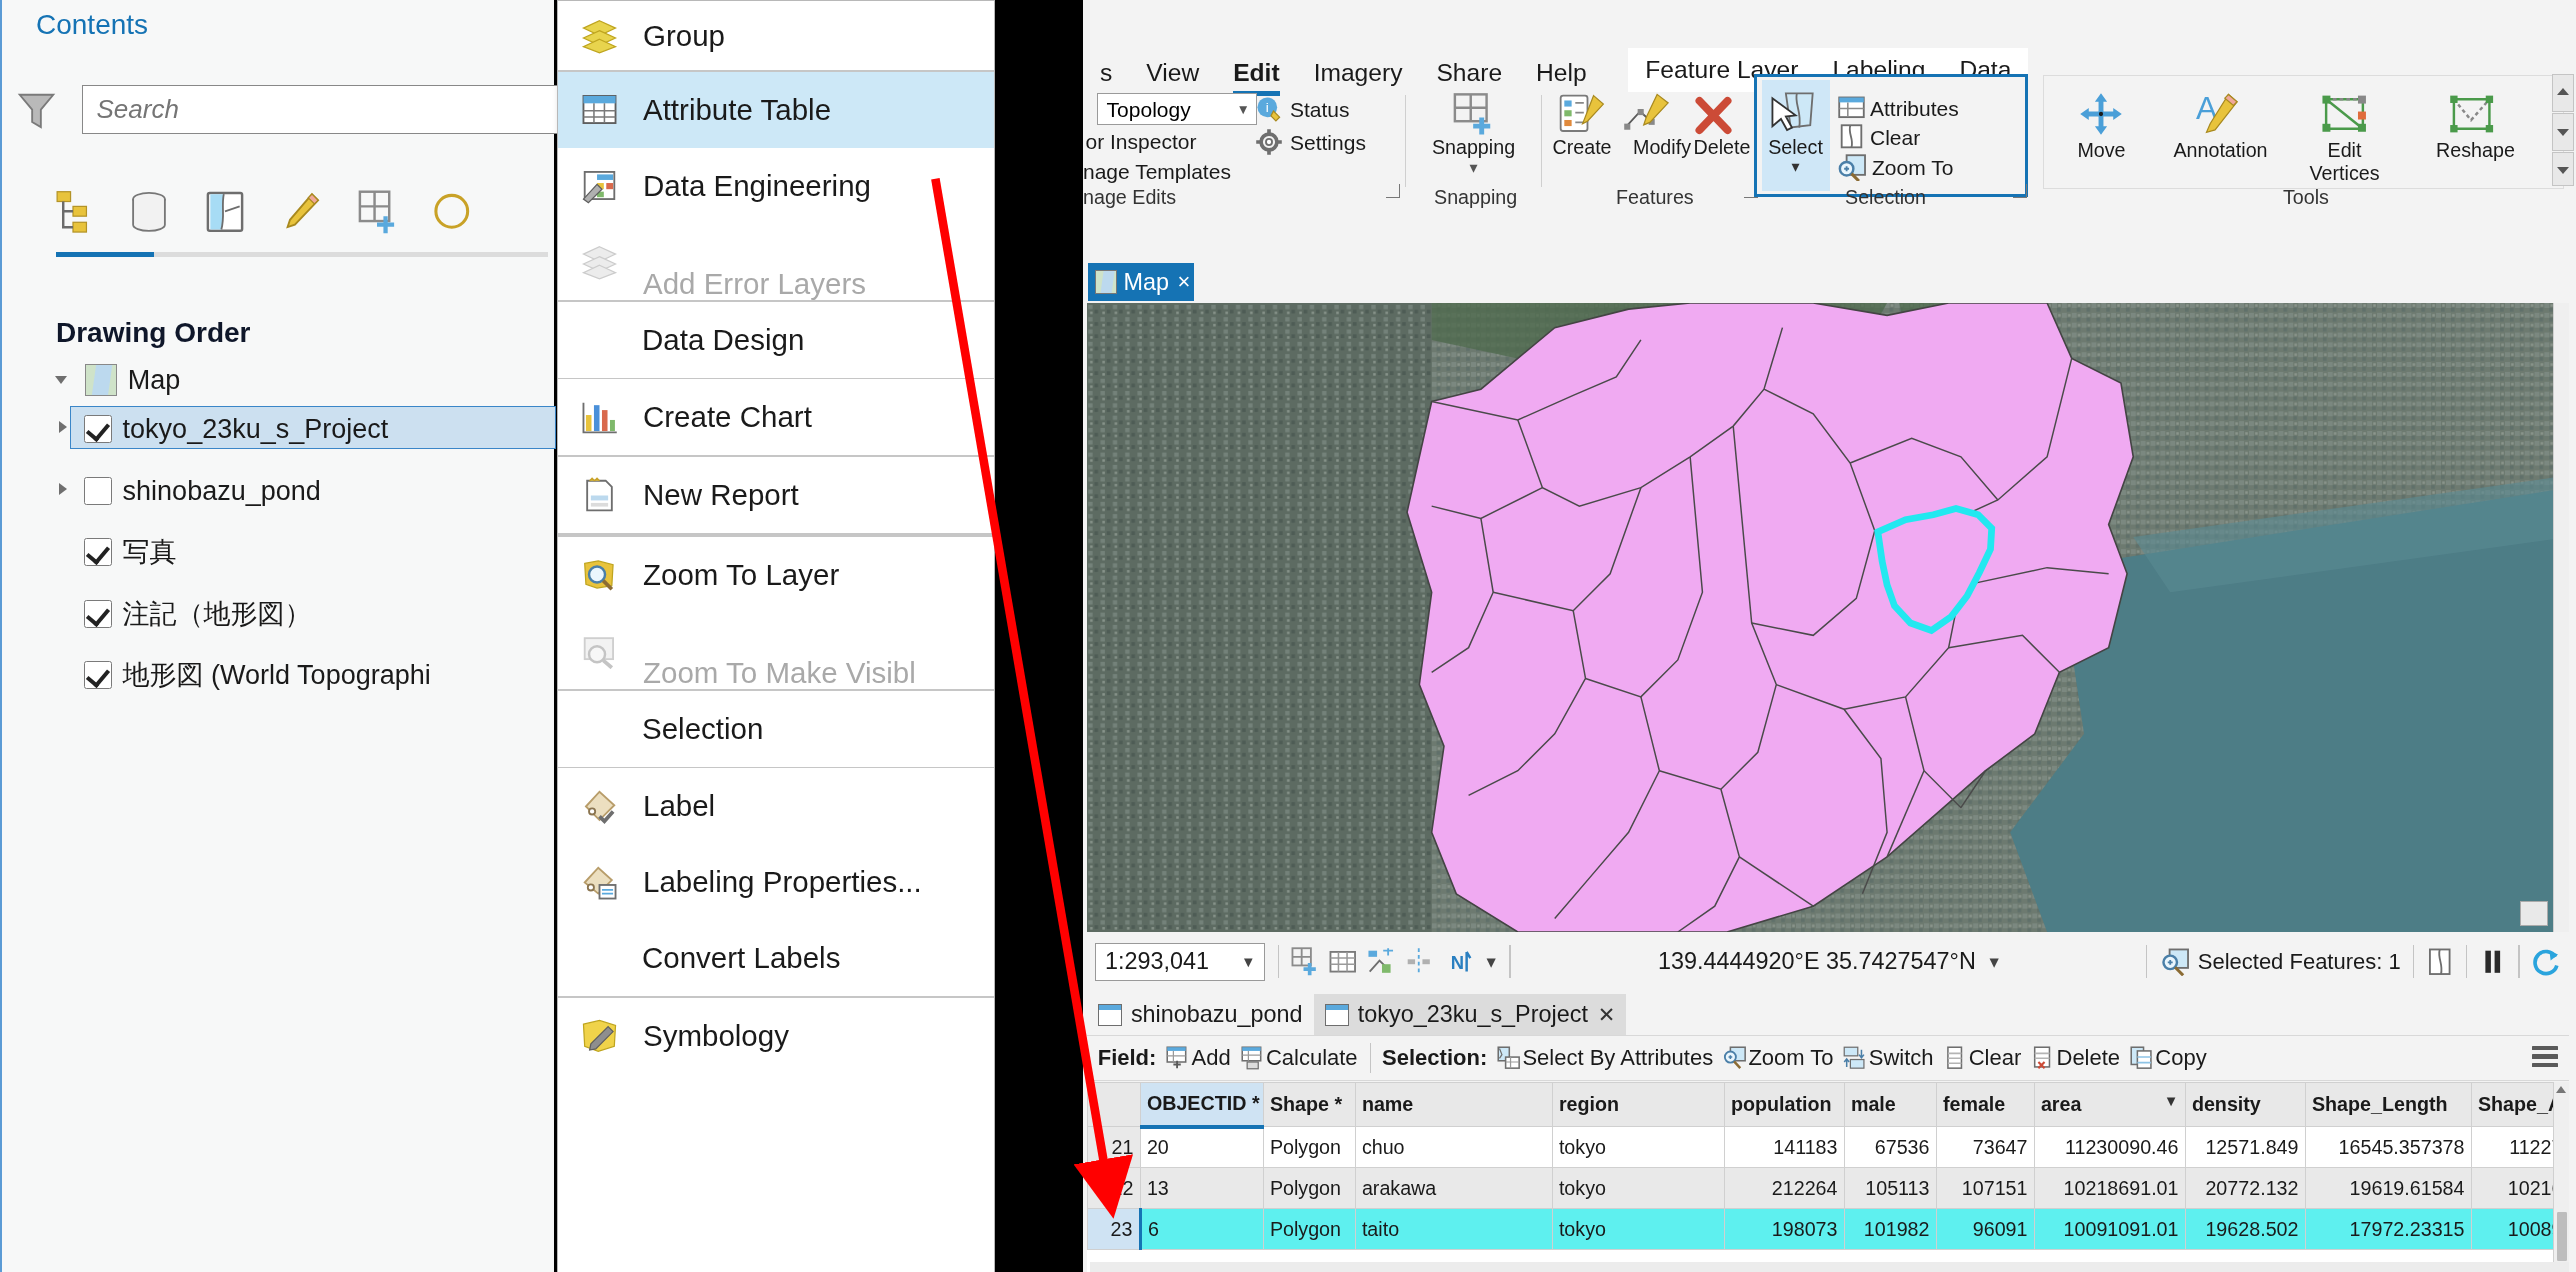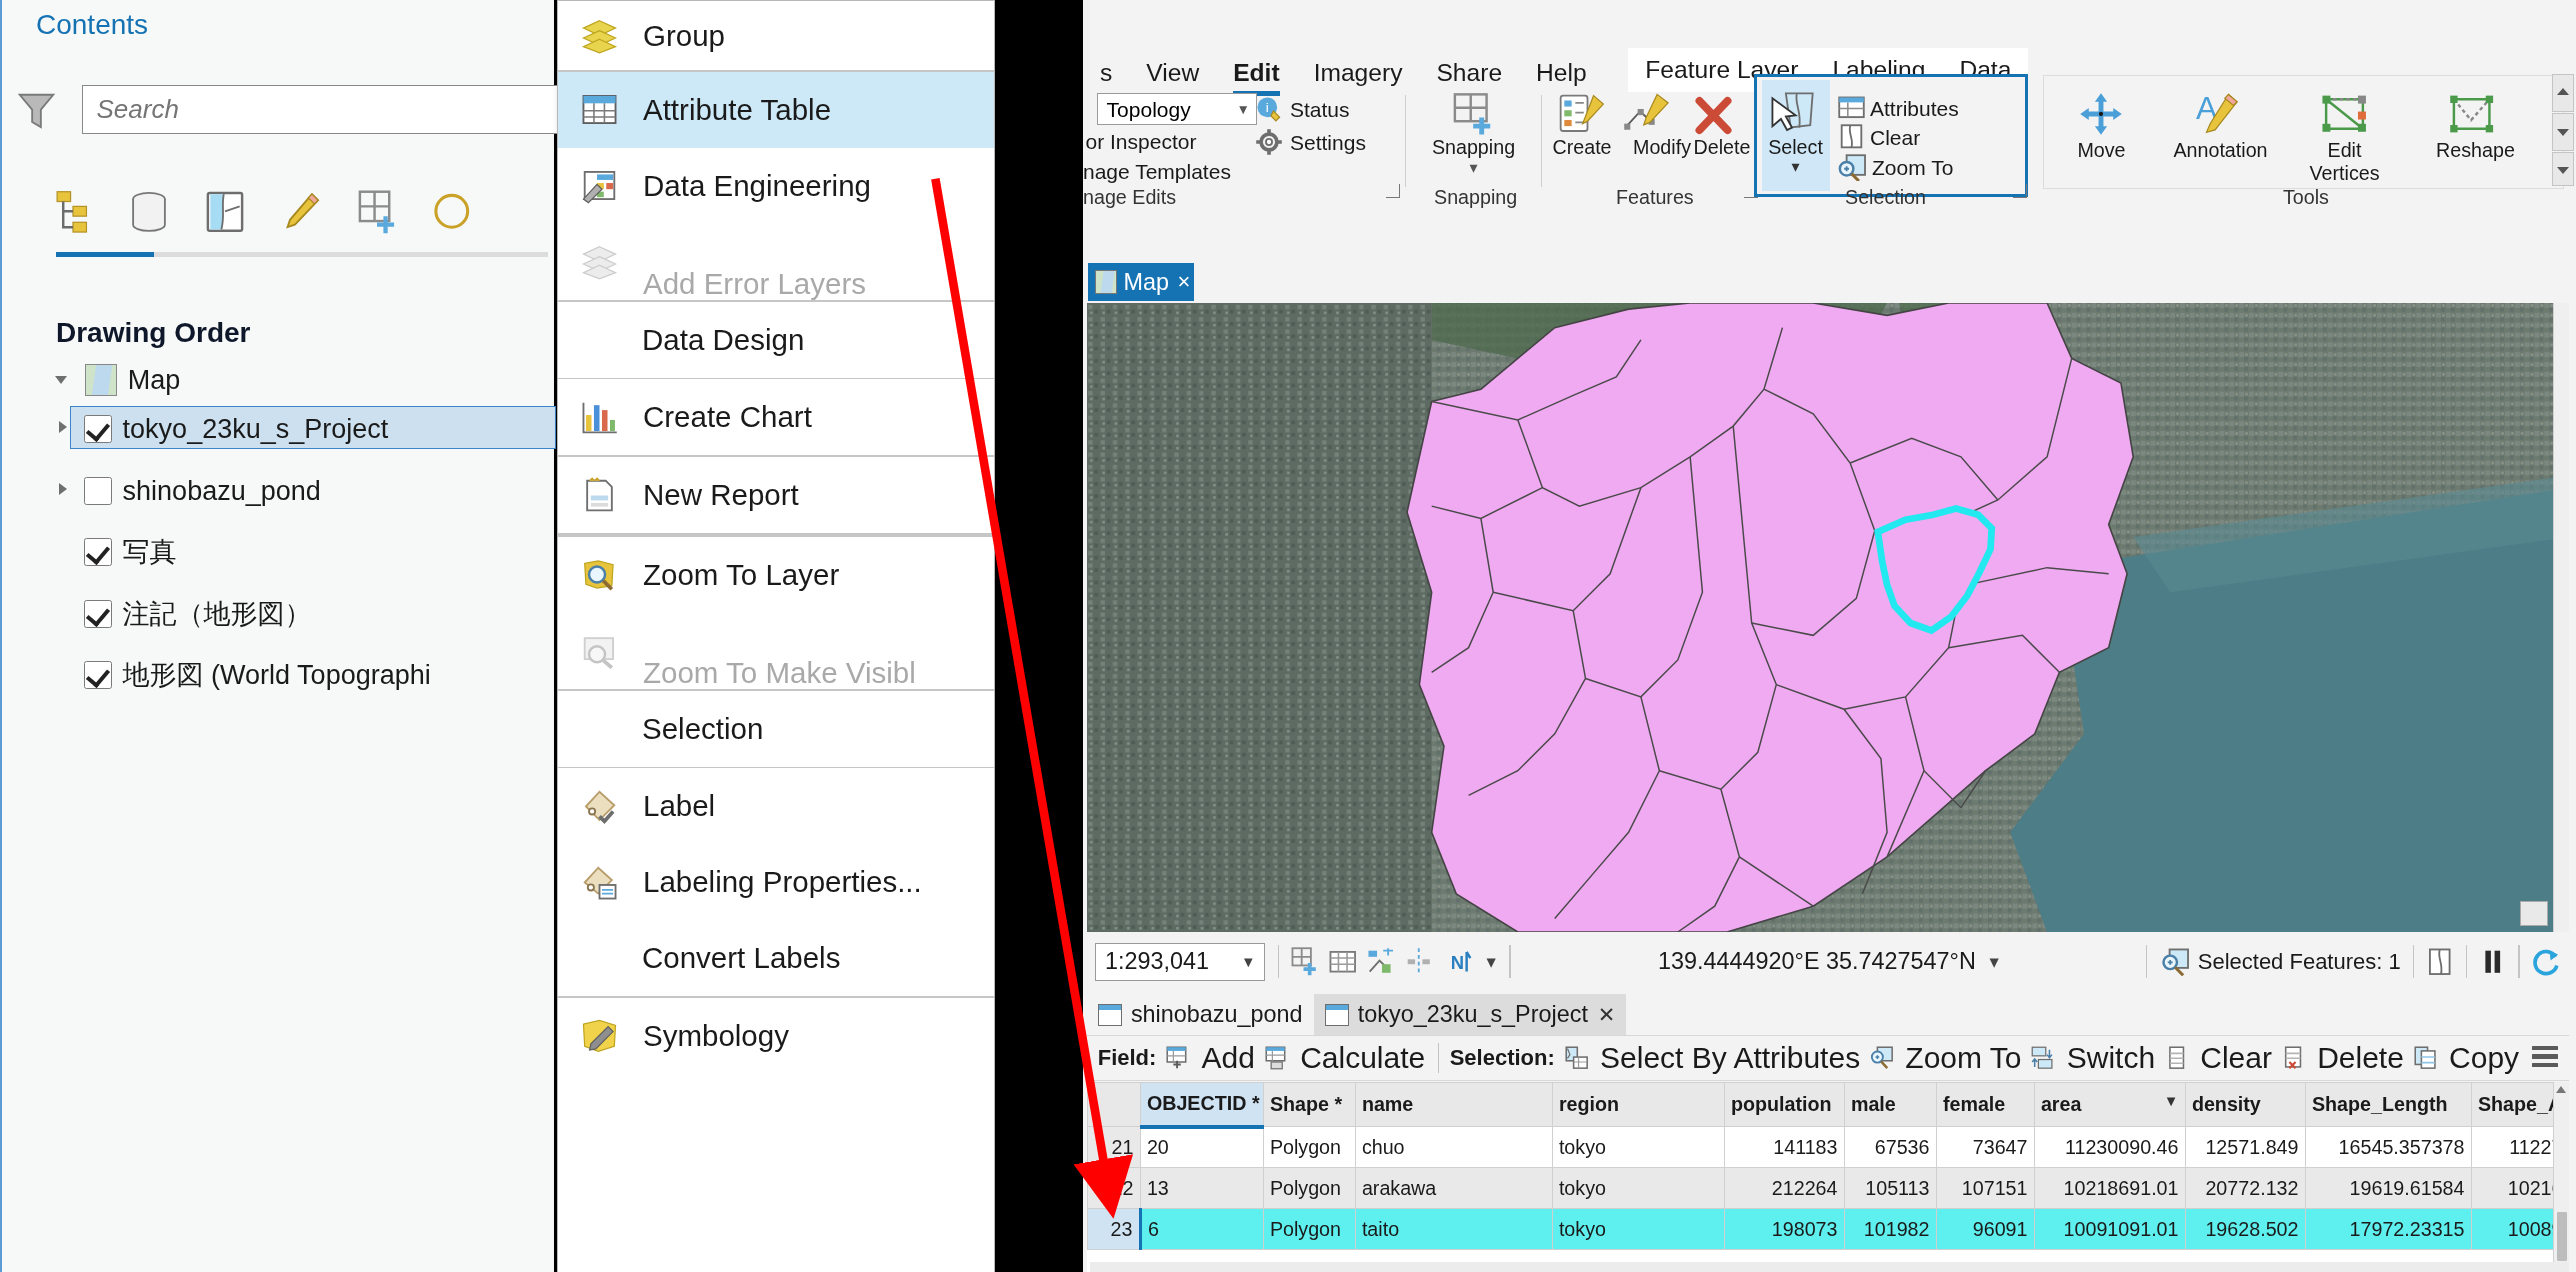--- a/index.html
+++ b/index.html
@@ -212,21 +212,21 @@
   .tbl-tab-close { margin-left: 9.8px; font-size: 21px; color: #333; }
 
   
   #tbl-toolbar {
     position: absolute; left: 3.7px; top: 1035px; width: 1482px; height: 46px;
     background: #f3f3f3; display: flex; align-items: center;
     border-top: 1.2px solid #d8d8d8; border-bottom: 1.2px solid #d8d8d8;
   }
   .ttb-label { font-size: 22px; font-weight: bold; color: #1a1a1a; margin-left: 11px; white-space: nowrap; }
   .ttb-btn { display: flex; align-items: center; margin-left: 9.8px; white-space: nowrap; }
-  .ttb-btn span.t { font-size: 30px; color: #1a1a1a; margin-left: 12px; }
+  .ttb-btn span.t { font-size: 22px; color: #1a1a1a; margin-left: 2px; }
   .ttb-ico { width: 23.4px; height: 23.4px; position: relative; flex: 0 0 auto; }
   .ttb-sep { width: 1.2px; height: 29.5px; background: #c4c4c4; margin-left: 12.3px; }
   #ttb-hamburger { position: absolute; right: 11px; top: 9.8px; width: 26px; height: 26px; }
   #ttb-hamburger i {
     display: block; height: 4.3px; background: #5a5a5a; margin-bottom: 4.3px; border-radius: 0.6px;
   }
 
   
   #tbl-grid {
     position: absolute; left: 3.7px; top: 1082px; width: 1482px; height: 191px;

